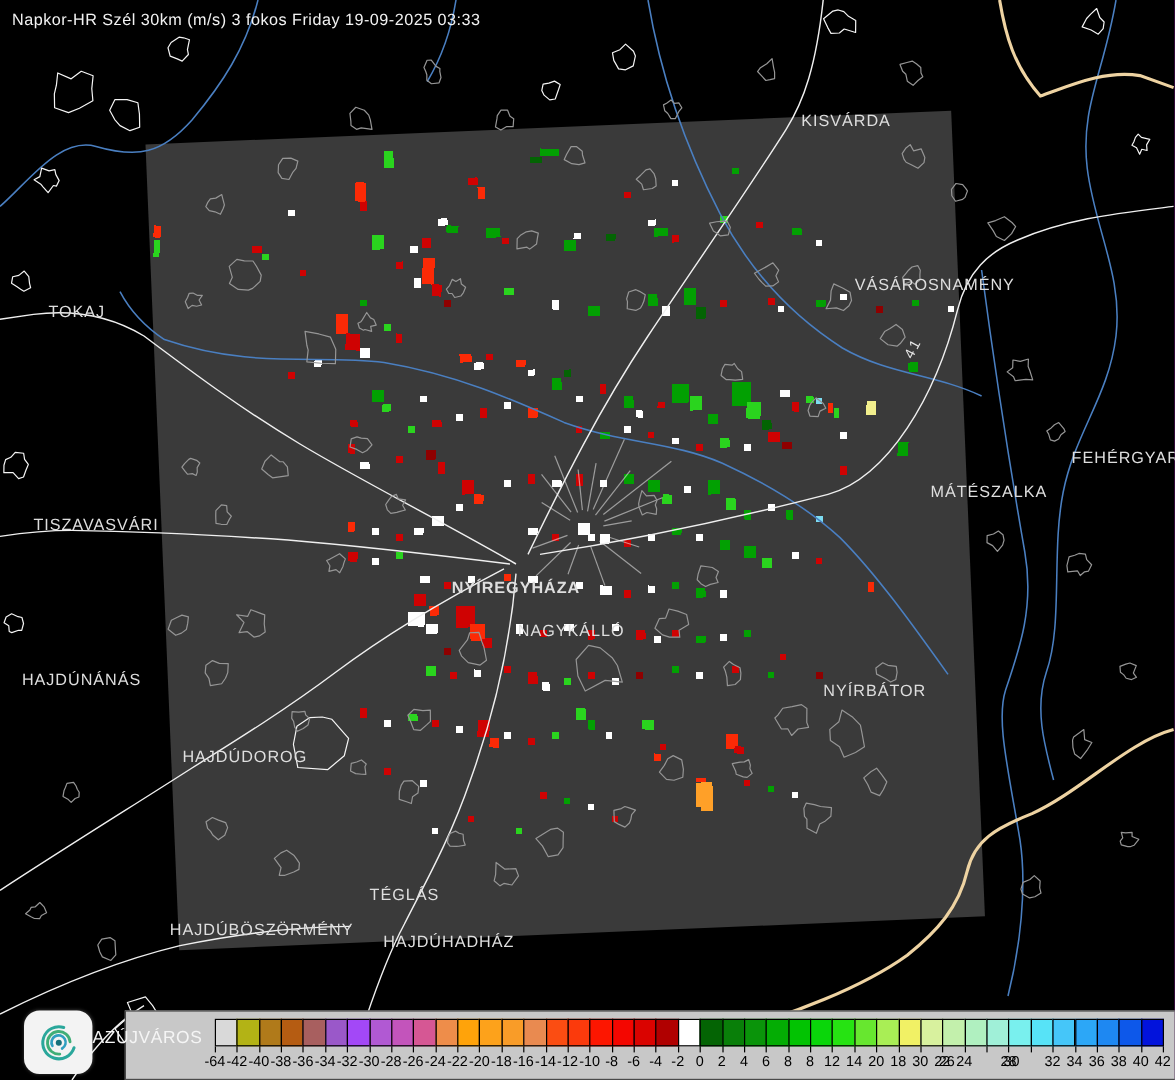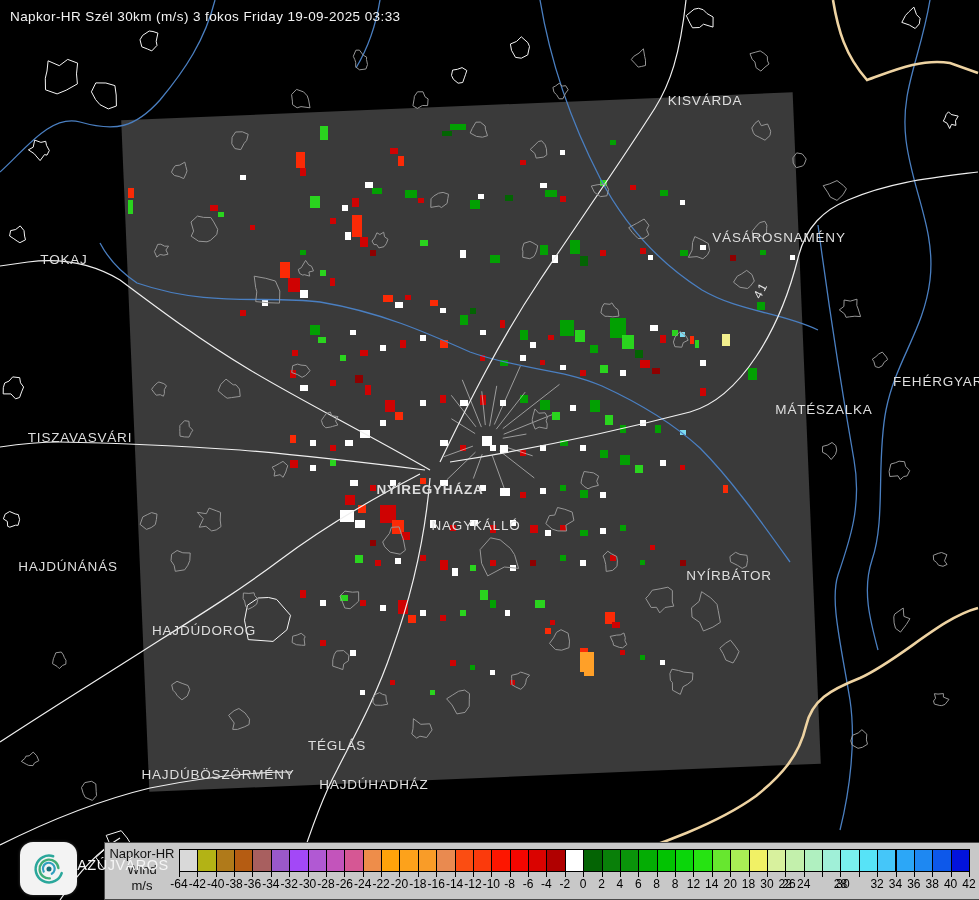--- a/index.html
+++ b/index.html
@@ -414,25 +414,20 @@
       <div class="city" style="left: 68px; top: 559px;">HAJDÚNÁNÁS</div>
       <div class="city" style="left: 204px; top: 623px;">HAJDÚDOROG</div>
       <div class="city" style="left: 218px; top: 767px;">HAJDÚBÖSZÖRMÉNY</div>
       <div class="city" style="left: 358px; top: 777px; margin-left: 16px;">HAJDÚHADHÁZ</div>
       <div class="city" style="left: 337px; top: 738px;">TÉGLÁS</div>
     </div>
   <div id="road-label" style="left: 752px; top: 283px;">41</div>
   <div id="watermark" style="left: 56px; top: 857px;">LMAZÚJVÁROS</div>
 
   <div id="legend-panel">
-    <div id="legend-title">
-      <div>Napkor-HR</div>
-      <div>Wind</div>
-      <div>m/s</div>
-    </div>
     <div id="legend-boxes">
         <div class="lbox" style="left: 0px; width: 19.3721px; background: rgb(217, 217, 217);"></div>
         <div class="lbox" style="left: 18.3721px; width: 19.3721px; background: rgb(179, 179, 21);"></div>
         <div class="lbox" style="left: 36.7442px; width: 19.3721px; background: rgb(176, 122, 26);"></div>
         <div class="lbox" style="left: 55.1163px; width: 19.3721px; background: rgb(181, 92, 18);"></div>
         <div class="lbox" style="left: 73.4884px; width: 19.3721px; background: rgb(168, 95, 95);"></div>
         <div class="lbox" style="left: 91.8605px; width: 19.3721px; background: rgb(154, 88, 201);"></div>
         <div class="lbox" style="left: 110.233px; width: 19.3721px; background: rgb(163, 72, 247);"></div>
         <div class="lbox" style="left: 128.605px; width: 19.3721px; background: rgb(177, 89, 211);"></div>
         <div class="lbox" style="left: 146.977px; width: 19.3721px; background: rgb(195, 84, 187);"></div>

